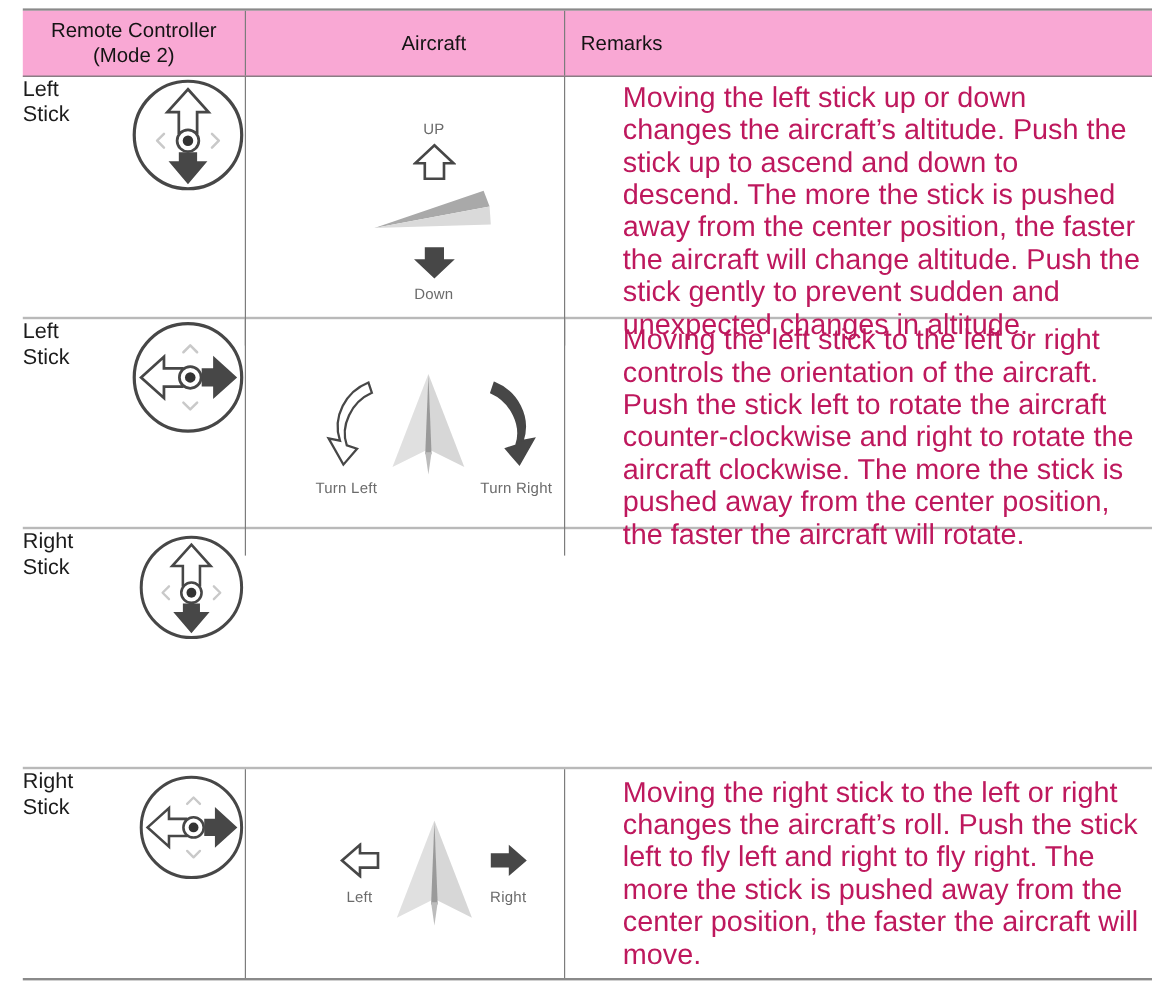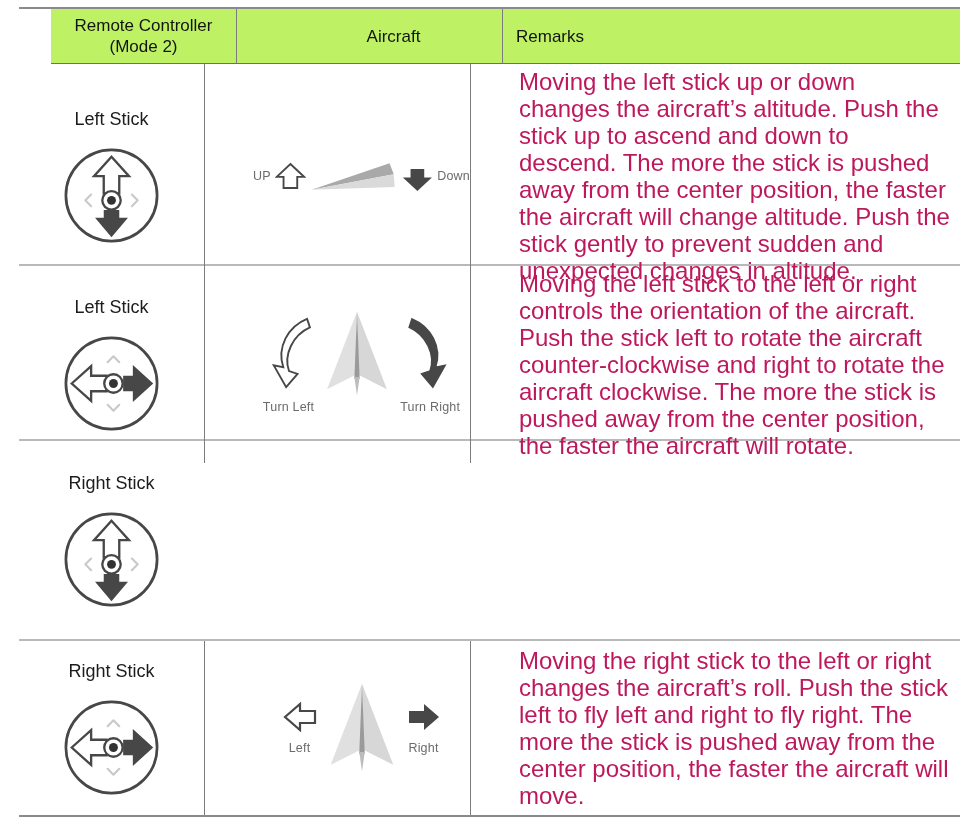--- a/index.html
+++ b/index.html
@@ -11,36 +11,36 @@
   }
   .tbl {
     width:941px; margin:7px 0 0 19px;
     border-top:2px solid #8a8a8a;
     border-bottom:2px solid #8a8a8a;
   }
   .grid-row { display:grid; grid-template-columns:185px 266px 490px; }
   .cell { position:relative; }
   .cell + .cell { border-left:1px solid #7c7c7c;padding-left:48px; }
 
-  .header { height:55px; background:#bef264; border-bottom:1.5px solid #6f6f6f;margin-left:32px; }
+  .header { height:55px; background:#f9a8d4; border-bottom:1.5px solid #6f6f6f; }
   .header .cell {
     display:flex; flex-direction:column; align-items:center; justify-content:center;
     font-size:17px; color:#141414; line-height:21px;
   }
   .header .cell.hc3 { align-items:flex-start; padding-left:13px; }
 
   .body-row + .body-row { border-top:2px solid #b9b9b9; }
   .rh1 { height:200px; } .rh2 { height:175px; } .rh3 { height:200px; } .rh4 { height:176px; }
 
   .c1 {
-    display:flex; flex-direction:column; align-items:center; justify-content:center; gap:17px;
+    display:flex; align-items:flex-start; justify-content:center; gap:17px;
   }
   .stick-title { font-size:18px; color:#1c1c1c; }
 
-  .c2 { display:flex; flex-direction:row; align-items:center; justify-content:center; gap:4px; }
+  .c2 { display:flex; flex-direction:column; align-items:center; justify-content:center; gap:4px; }
   .c2.horiz { flex-direction:row; gap:0; }
   .side-col { display:flex; flex-direction:column; align-items:center; gap:9px; }
   .small-label { font-size:12.5px; color:#6b6b6b; letter-spacing:0.2px; }
   .raise { margin-bottom:22px; }
 
   .c3 { display:flex; align-items:center; padding:4px 10px 4px 13px; }
   .c3 p { margin:0; font-size:24px; line-height:27px; color:#be185d; width:462px; }
 
   svg { display:block; }
 </style>

